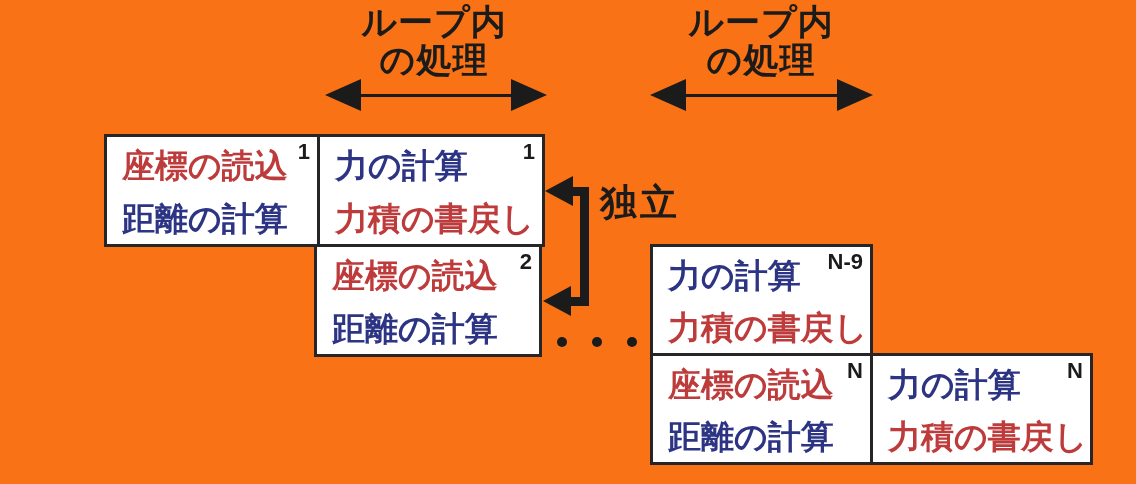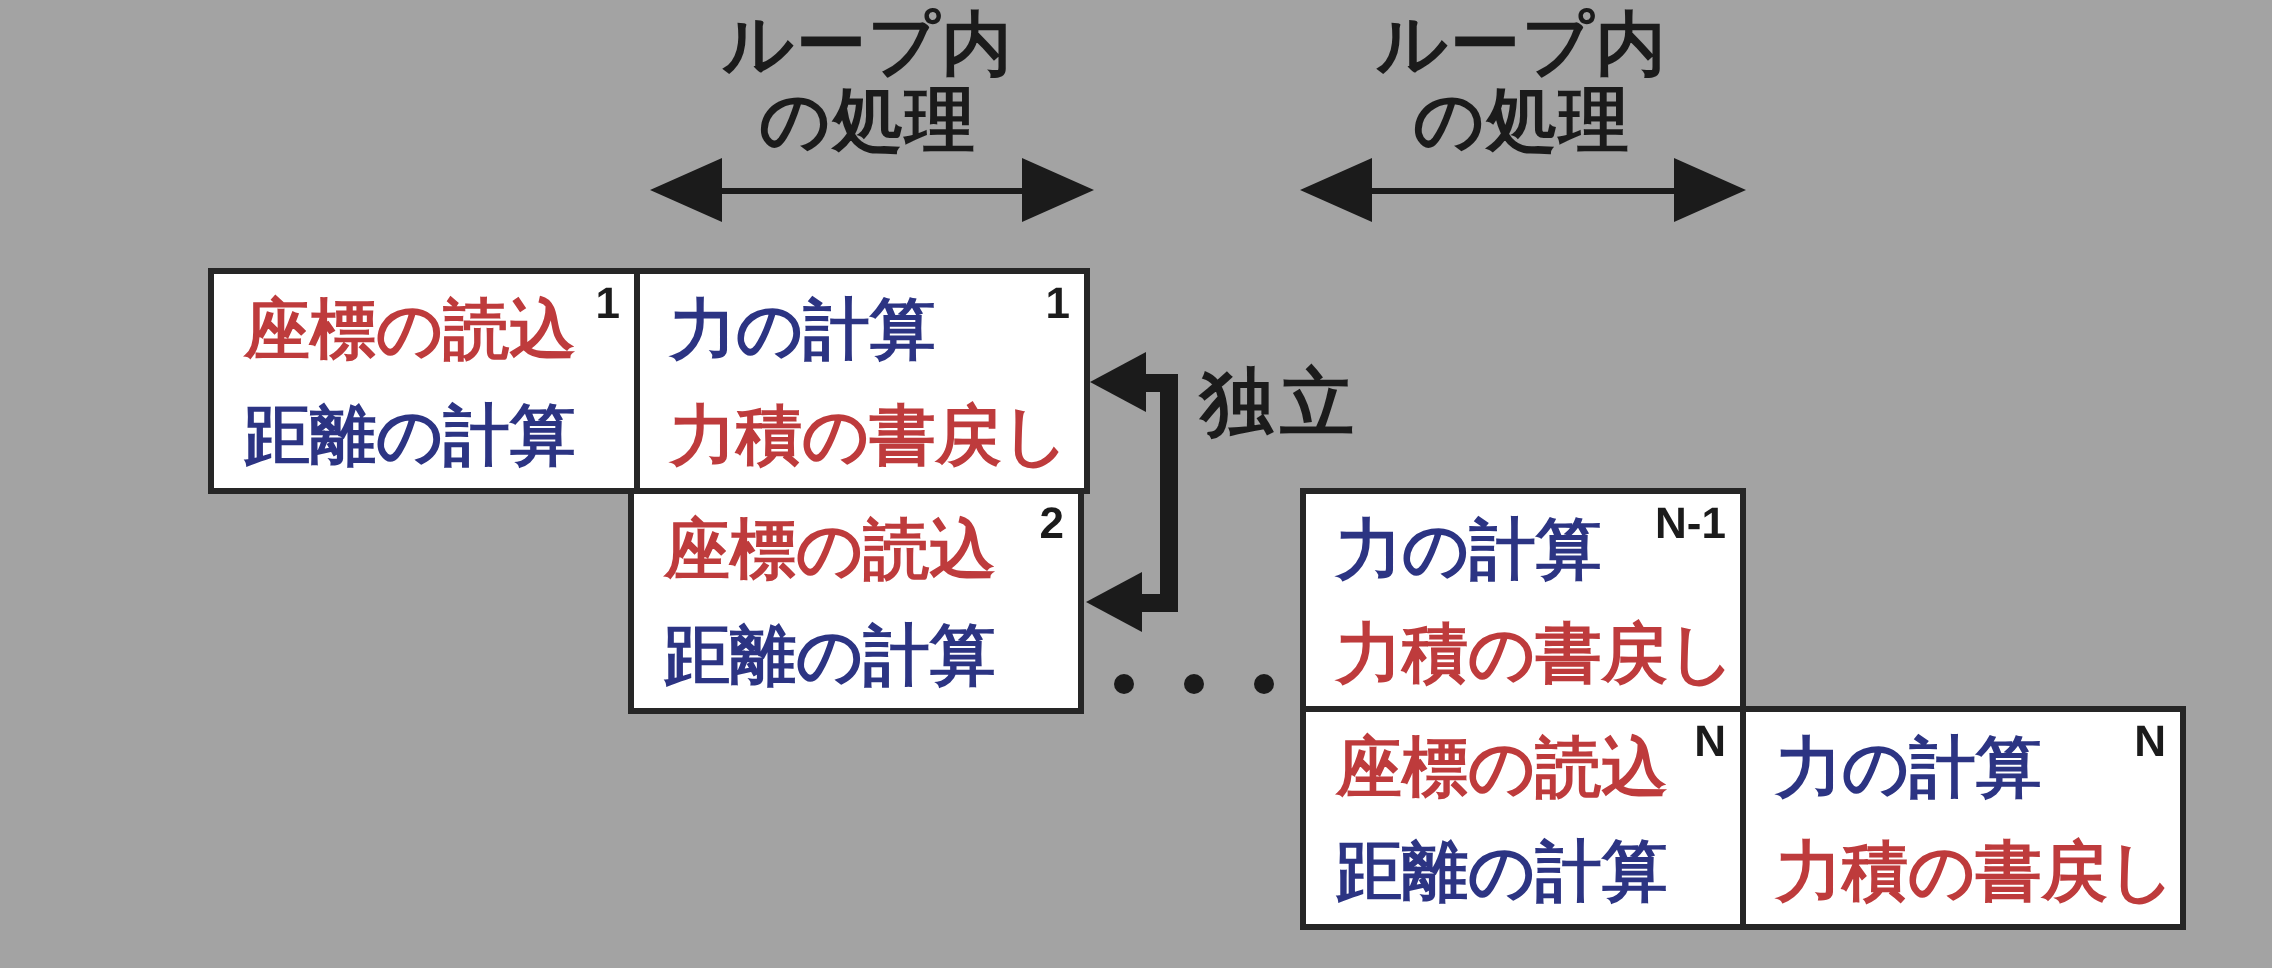--- a/index.html
+++ b/index.html
@@ -1,17 +1,17 @@
 <!DOCTYPE html>
 <html><head>
 <meta charset="utf-8">
 <style>
   html,body{margin:0;padding:0;background:#fff;}
   body{font-family:"Liberation Serif","DejaVu Serif",serif;}
-  .canvas{position:relative;width:1136px;height:484px;background:#a3a3a3;overflow:hidden;}
+  .canvas{position:relative;width:1136px;height:484px;background:#f97316;overflow:hidden;}
 
   
   .loop-label{position:absolute;width:300px;text-align:center;color:var(--ink);
     font-size:35px;font-weight:bold;line-height:38px;letter-spacing:1px;}
   #label1{left:284px;top:4px;}
   #label2{left:611px;top:4px;}
 
   
   .harrow{position:absolute;top:79px;height:32px;display:flex;align-items:center;}
   #arrow1{left:325px;width:222px;}
@@ -87,21 +87,21 @@
     <span class="sup">1</span>
     <div class="line blue">力の計算</div>
     <div class="line red">力積の書戻し</div>
   </div>
   <div class="pbox" id="boxC">
     <span class="sup">2</span>
     <div class="line red">座標の読込</div>
     <div class="line blue">距離の計算</div>
   </div>
   <div class="pbox" id="boxD">
-    <span class="sup">N-1</span>
+    <span class="sup">N-9</span>
     <div class="line blue">力の計算</div>
     <div class="line red">力積の書戻し</div>
   </div>
   <div class="pbox" id="boxE">
     <span class="sup">N</span>
     <div class="line red">座標の読込</div>
     <div class="line blue">距離の計算</div>
   </div>
   <div class="pbox" id="boxF">
     <span class="sup">N</span>

